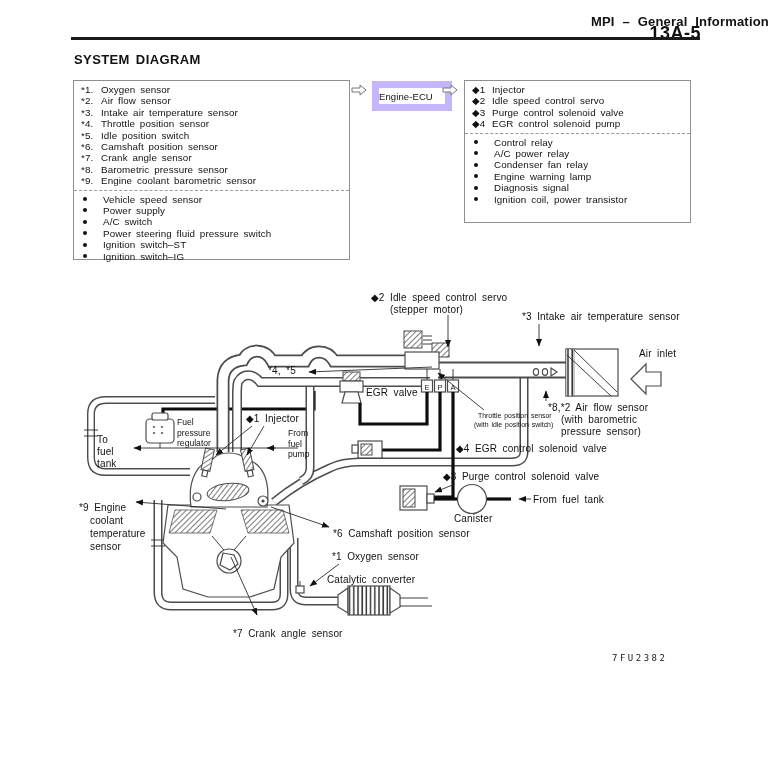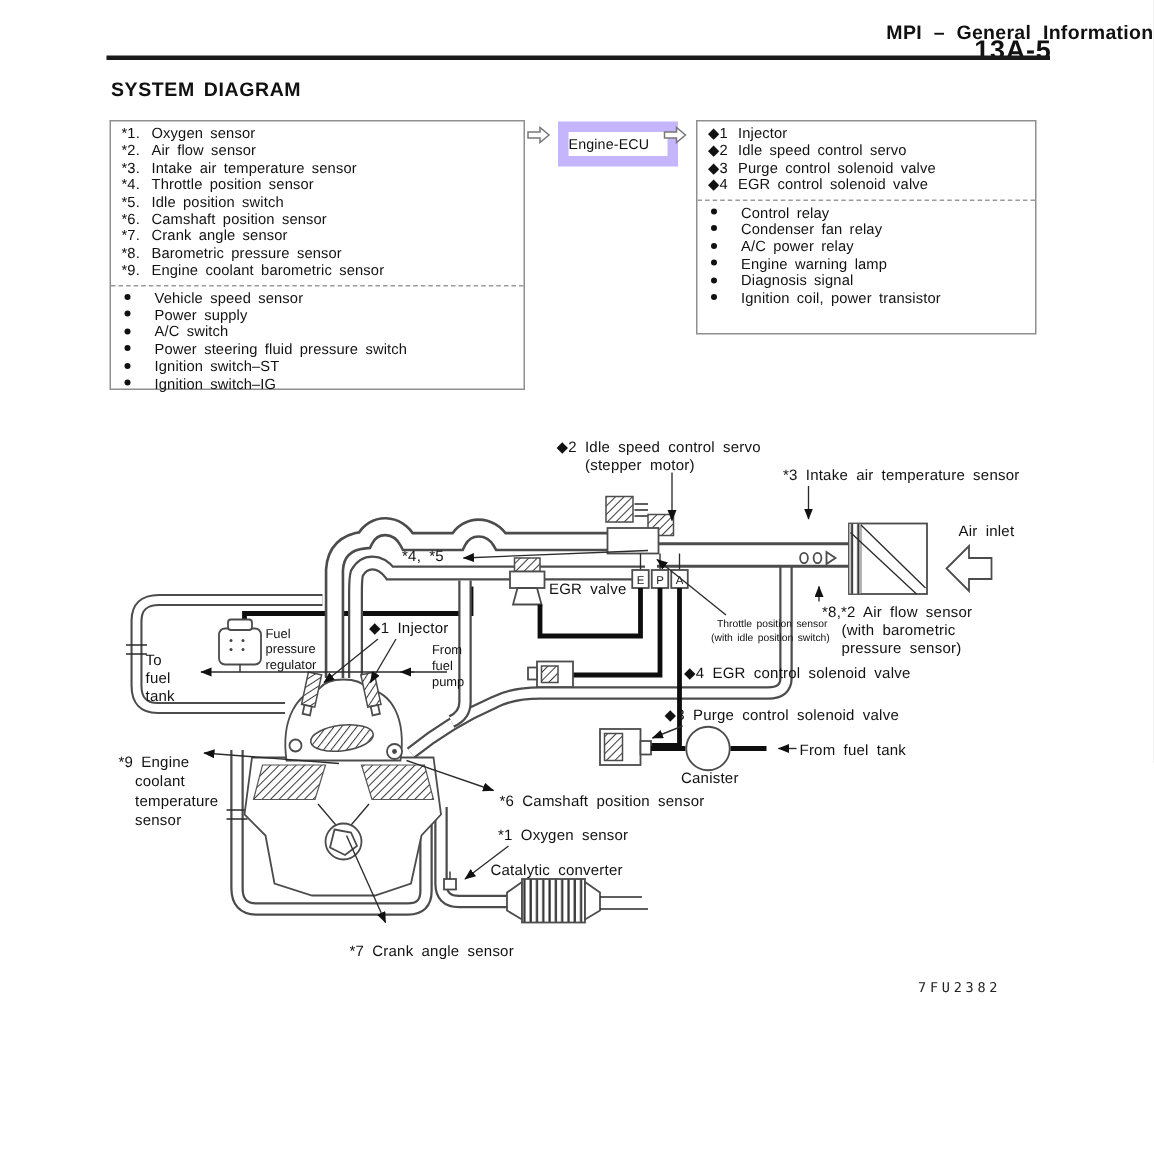--- a/index.html
+++ b/index.html
@@ -148,36 +148,36 @@
         <div class="li-row">
           <span class="li-num">◆2</span>
           <span class="li-txt">Idle speed control servo</span>
         </div>
         <div class="li-row">
           <span class="li-num">◆3</span>
           <span class="li-txt">Purge control solenoid valve</span>
         </div>
         <div class="li-row">
           <span class="li-num">◆4</span>
-          <span class="li-txt">EGR control solenoid valve</span>
+          <span class="li-txt">EGR control solenoid pump</span>
         </div>
       </div>
     <div class="divider"></div>
     <div class="sect" id="list-out-bul">
         <div class="li-row">
           <span class="bullet-cell"><span class="dot"></span></span>
           <span class="li-txt">Control relay</span>
         </div>
         <div class="li-row">
           <span class="bullet-cell"><span class="dot"></span></span>
+          <span class="li-txt">A/C power relay</span>
+        </div>
+        <div class="li-row">
+          <span class="bullet-cell"><span class="dot"></span></span>
           <span class="li-txt">Condenser fan relay</span>
-        </div>
-        <div class="li-row">
-          <span class="bullet-cell"><span class="dot"></span></span>
-          <span class="li-txt">A/C power relay</span>
         </div>
         <div class="li-row">
           <span class="bullet-cell"><span class="dot"></span></span>
           <span class="li-txt">Engine warning lamp</span>
         </div>
         <div class="li-row">
           <span class="bullet-cell"><span class="dot"></span></span>
           <span class="li-txt">Diagnosis signal</span>
         </div>
         <div class="li-row">

